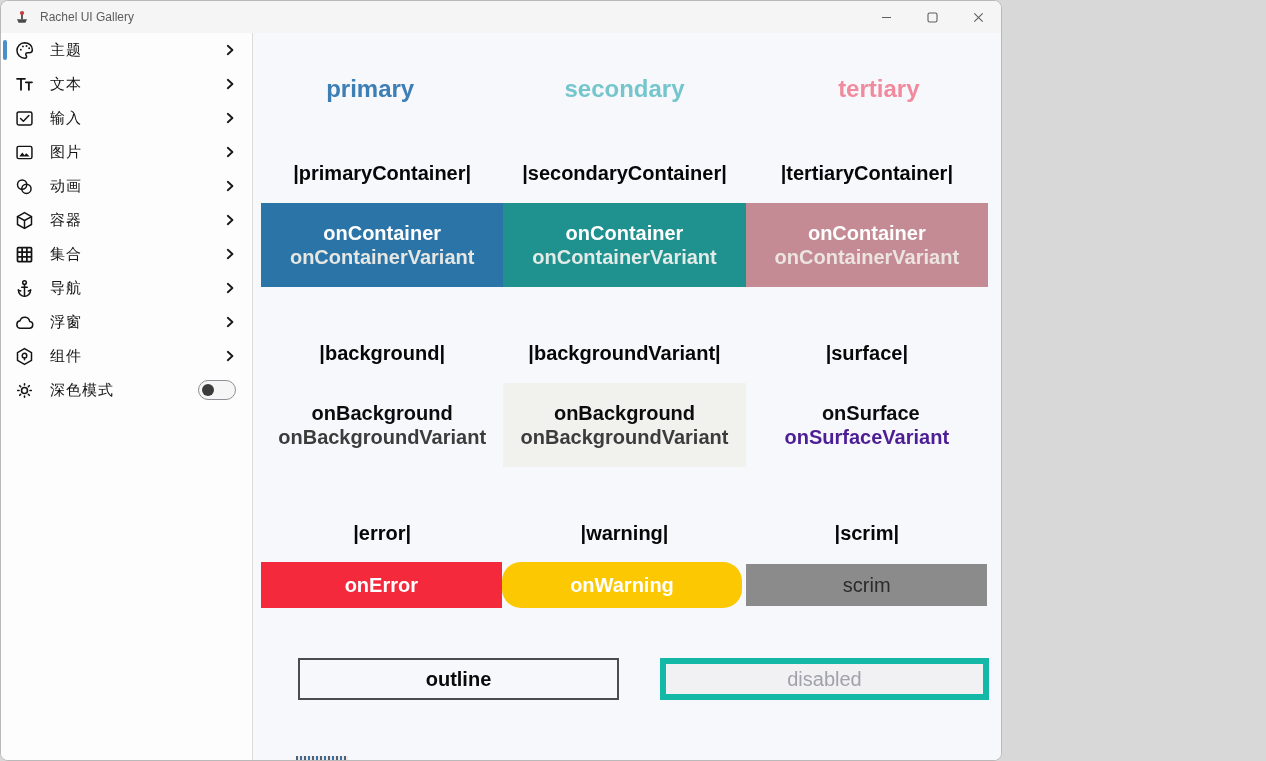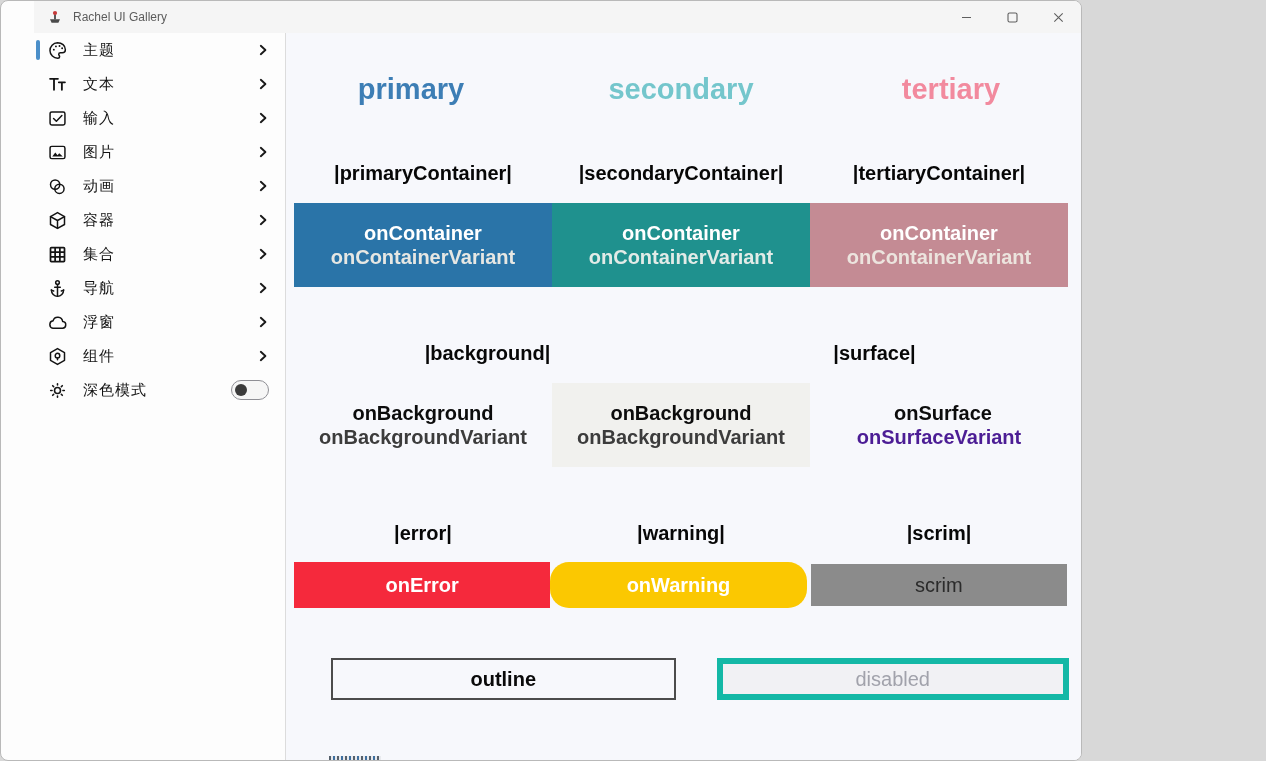--- a/index.html
+++ b/index.html
@@ -1,38 +1,38 @@
 <!DOCTYPE html>
 <html><head>
 <meta charset="utf-8">
 <style>
   html,body{margin:0;padding:0;background:#d8d8d8;}
   *{box-sizing:border-box;}
   body{font-family:"Liberation Sans","DejaVu Sans",sans-serif;width:1266px;height:761px;}
-  .window{width:1082px;height:761px;border:1px solid #b9b9b9;border-radius:8px;overflow:hidden;background:#fdfdfd;display:flex;flex-direction:column;padding-left:33px;}
+  .window{width:1002px;height:761px;border:1px solid #b9b9b9;border-radius:8px;overflow:hidden;background:#fdfdfd;display:flex;flex-direction:column;}
   
   .titlebar{height:32px;background:#f5f5f5;display:flex;align-items:center;flex:0 0 32px;}
   .titlebar .app-ic{width:16px;height:16px;margin:0 10px 0 13px;display:flex;align-items:center;justify-content:center;}
   .titlebar .title{font-size:12px;color:#5c5c5c;flex:1;}
   .win-btn{width:46px;height:32px;display:flex;align-items:center;justify-content:center;}
   
   .body-row{flex:1;display:flex;min-height:0;}
   .sidebar{width:252px;background:#fdfdfd;border-right:1px solid #dcdcdc;padding-top:0;}
   .side-item{height:34px;display:flex;align-items:center;padding:0 16px 0 12px;position:relative;cursor:default;}
   .side-item .ic{width:22px;height:22px;margin-right:15px;display:flex;align-items:center;justify-content:center;flex:0 0 22px;}
   .side-item .lb{font-size:15px;font-weight:500;color:#131313;letter-spacing:1px;}
   .side-item .chev{margin-left:auto;display:flex;align-items:center;}
   .active-bar{position:absolute;left:2px;top:7px;width:4px;height:20px;border-radius:2px;}
   .toggle{margin-left:auto;width:38px;height:20px;border-radius:10px;border:1.5px solid #8f8f95;background:#f6f6f6;position:relative;}
   .toggle .knob{position:absolute;left:3px;top:2.5px;width:12px;height:12px;border-radius:50%;background:#3b3b3b;}
   
   .main{flex:1;background:#f7f8fc;position:relative;overflow:hidden;}
   .grid{display:flex;margin:0 13px 0 8px;}
   .col{flex:1;text-align:center;}
-  .row-hdr{margin-top:42px;font-size:29px;font-weight:700;line-height:28px;gap:36px;}
+  .row-hdr{margin-top:42px;font-size:24px;font-weight:700;line-height:28px;gap:36px;}
   .row-lbl{font-size:20px;font-weight:700;color:#070707;line-height:26px;}
   .row-lbl1{margin-top:57px;}
   .row-lbl2{margin-top:53px;}
   .row-lbl3{margin-top:53px;}
   .row-blocks{margin-top:17px;height:84px;}
   .row-blocks .col{display:flex;flex-direction:column;justify-content:center;font-size:20px;font-weight:700;line-height:24px;}
   .row-bg{margin-top:17px;height:84px;}
   .row-bg .col{display:flex;flex-direction:column;justify-content:center;font-size:20px;font-weight:700;line-height:24px;text-align:center;}
   .row-status{margin-top:16px;height:46px;}
   .row-status .col{display:flex;align-items:center;justify-content:center;font-size:20px;font-weight:700;}
@@ -273,20 +273,21 @@
           <span style="color: rgb(226, 235, 231);">onContainerVariant</span>
         </div>
         <div class="col" style="background-color: rgb(196, 139, 148);">
           <span style="color: rgb(255, 255, 255);">onContainer</span>
           <span style="color: rgb(236, 228, 222);">onContainerVariant</span>
         </div>
       </div>
 
       <div class="grid row-lbl row-lbl2">
         <div class="col">|background|</div>
+        <div class="col">|backgroundVariant|</div>
         <div class="col">|surface|</div>
       </div>
 
       <div class="grid row-bg">
         <div class="col" style="background-color: transparent;">
           <span style="color: rgb(12, 12, 12);">onBackground</span>
           <span style="color: rgb(60, 60, 60);">onBackgroundVariant</span>
         </div>
         <div class="col" style="background-color: rgb(241, 241, 238);">
           <span style="color: rgb(12, 12, 12);">onBackground</span>

